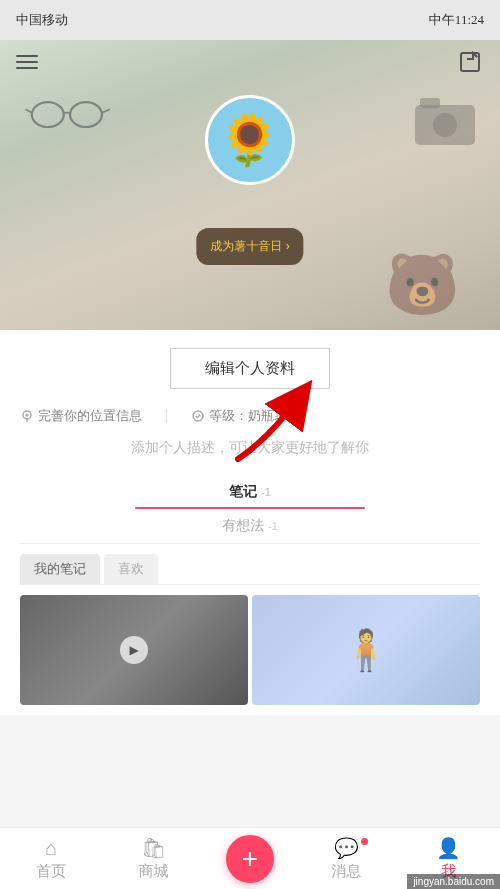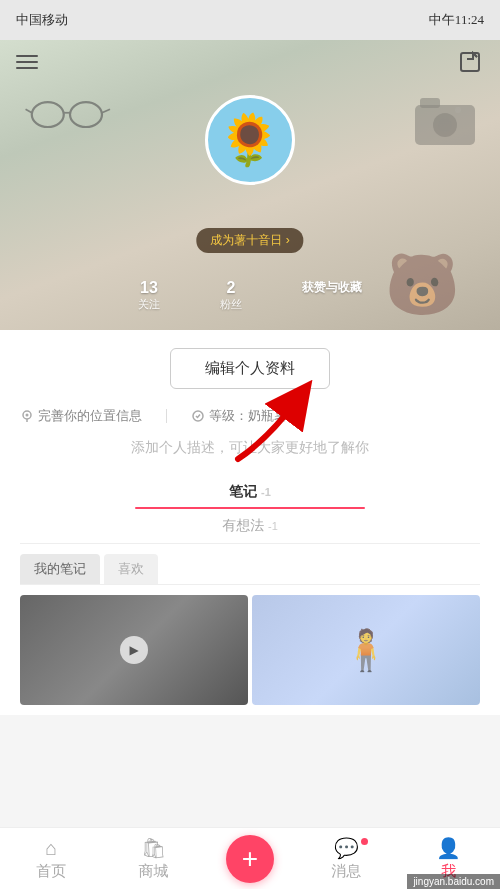--- a/index.html
+++ b/index.html
@@ -131,21 +131,21 @@
 
     
     .member-badge {
       position: absolute;
       top: 188px;
       left: 50%;
       transform: translateX(-50%);
       background: rgba(60,40,20,0.75);
       color: #f5c842;
       font-size: 12px;
-      padding: 4px 14px;
+      padding: 10px 14px;
       border-radius: 12px;
       white-space: nowrap;
       z-index: 5;
       display: flex;
       align-items: center;
       gap: 4px;
     }
 
     
     .stats-row {
@@ -192,21 +192,21 @@
       padding: 18px 20px 10px;
     }
 
     
     .edit-profile-btn {
       display: block;
       margin: 0 auto 18px;
       width: 160px;
       padding: 10px 0;
       border: 1.5px solid #ccc;
-      border-radius: 6px;
+      border-radius: 0;
       background: #fff;
       font-size: 15px;
       color: #333;
       text-align: center;
       cursor: pointer;
     }
 
     
     .info-row {
       display: flex;
@@ -449,33 +449,20 @@
     <span class="avatar-flower">🌻</span>
   </div>
 
 
   <div class="member-badge">
     <span>成为薯十音日 ›</span>
   </div>
 
   <div class="bear-deco">🐻</div>
 
-  <div class="stats-row">
-    <div class="stat-item">
-      <span class="stat-number">13</span>
-      <span class="stat-label">关注</span>
-    </div>
-    <div class="stat-item">
-      <span class="stat-number">2</span>
-      <span class="stat-label">粉丝</span>
-    </div>
-    <div class="stat-item">
-      <span class="stat-number" style="font-size:12px;">获赞与收藏</span>
-    </div>
-  </div>
 </div>
 
 <div class="content-area">
 
   <button class="edit-profile-btn">编辑个人资料</button>
 
   <div class="info-row">
     <div class="info-item">
       <svg width="14" height="14" viewBox="0 0 14 14">
         <circle cx="7" cy="6" r="4" stroke="#aaa" stroke-width="1.5" fill="none"></circle>

